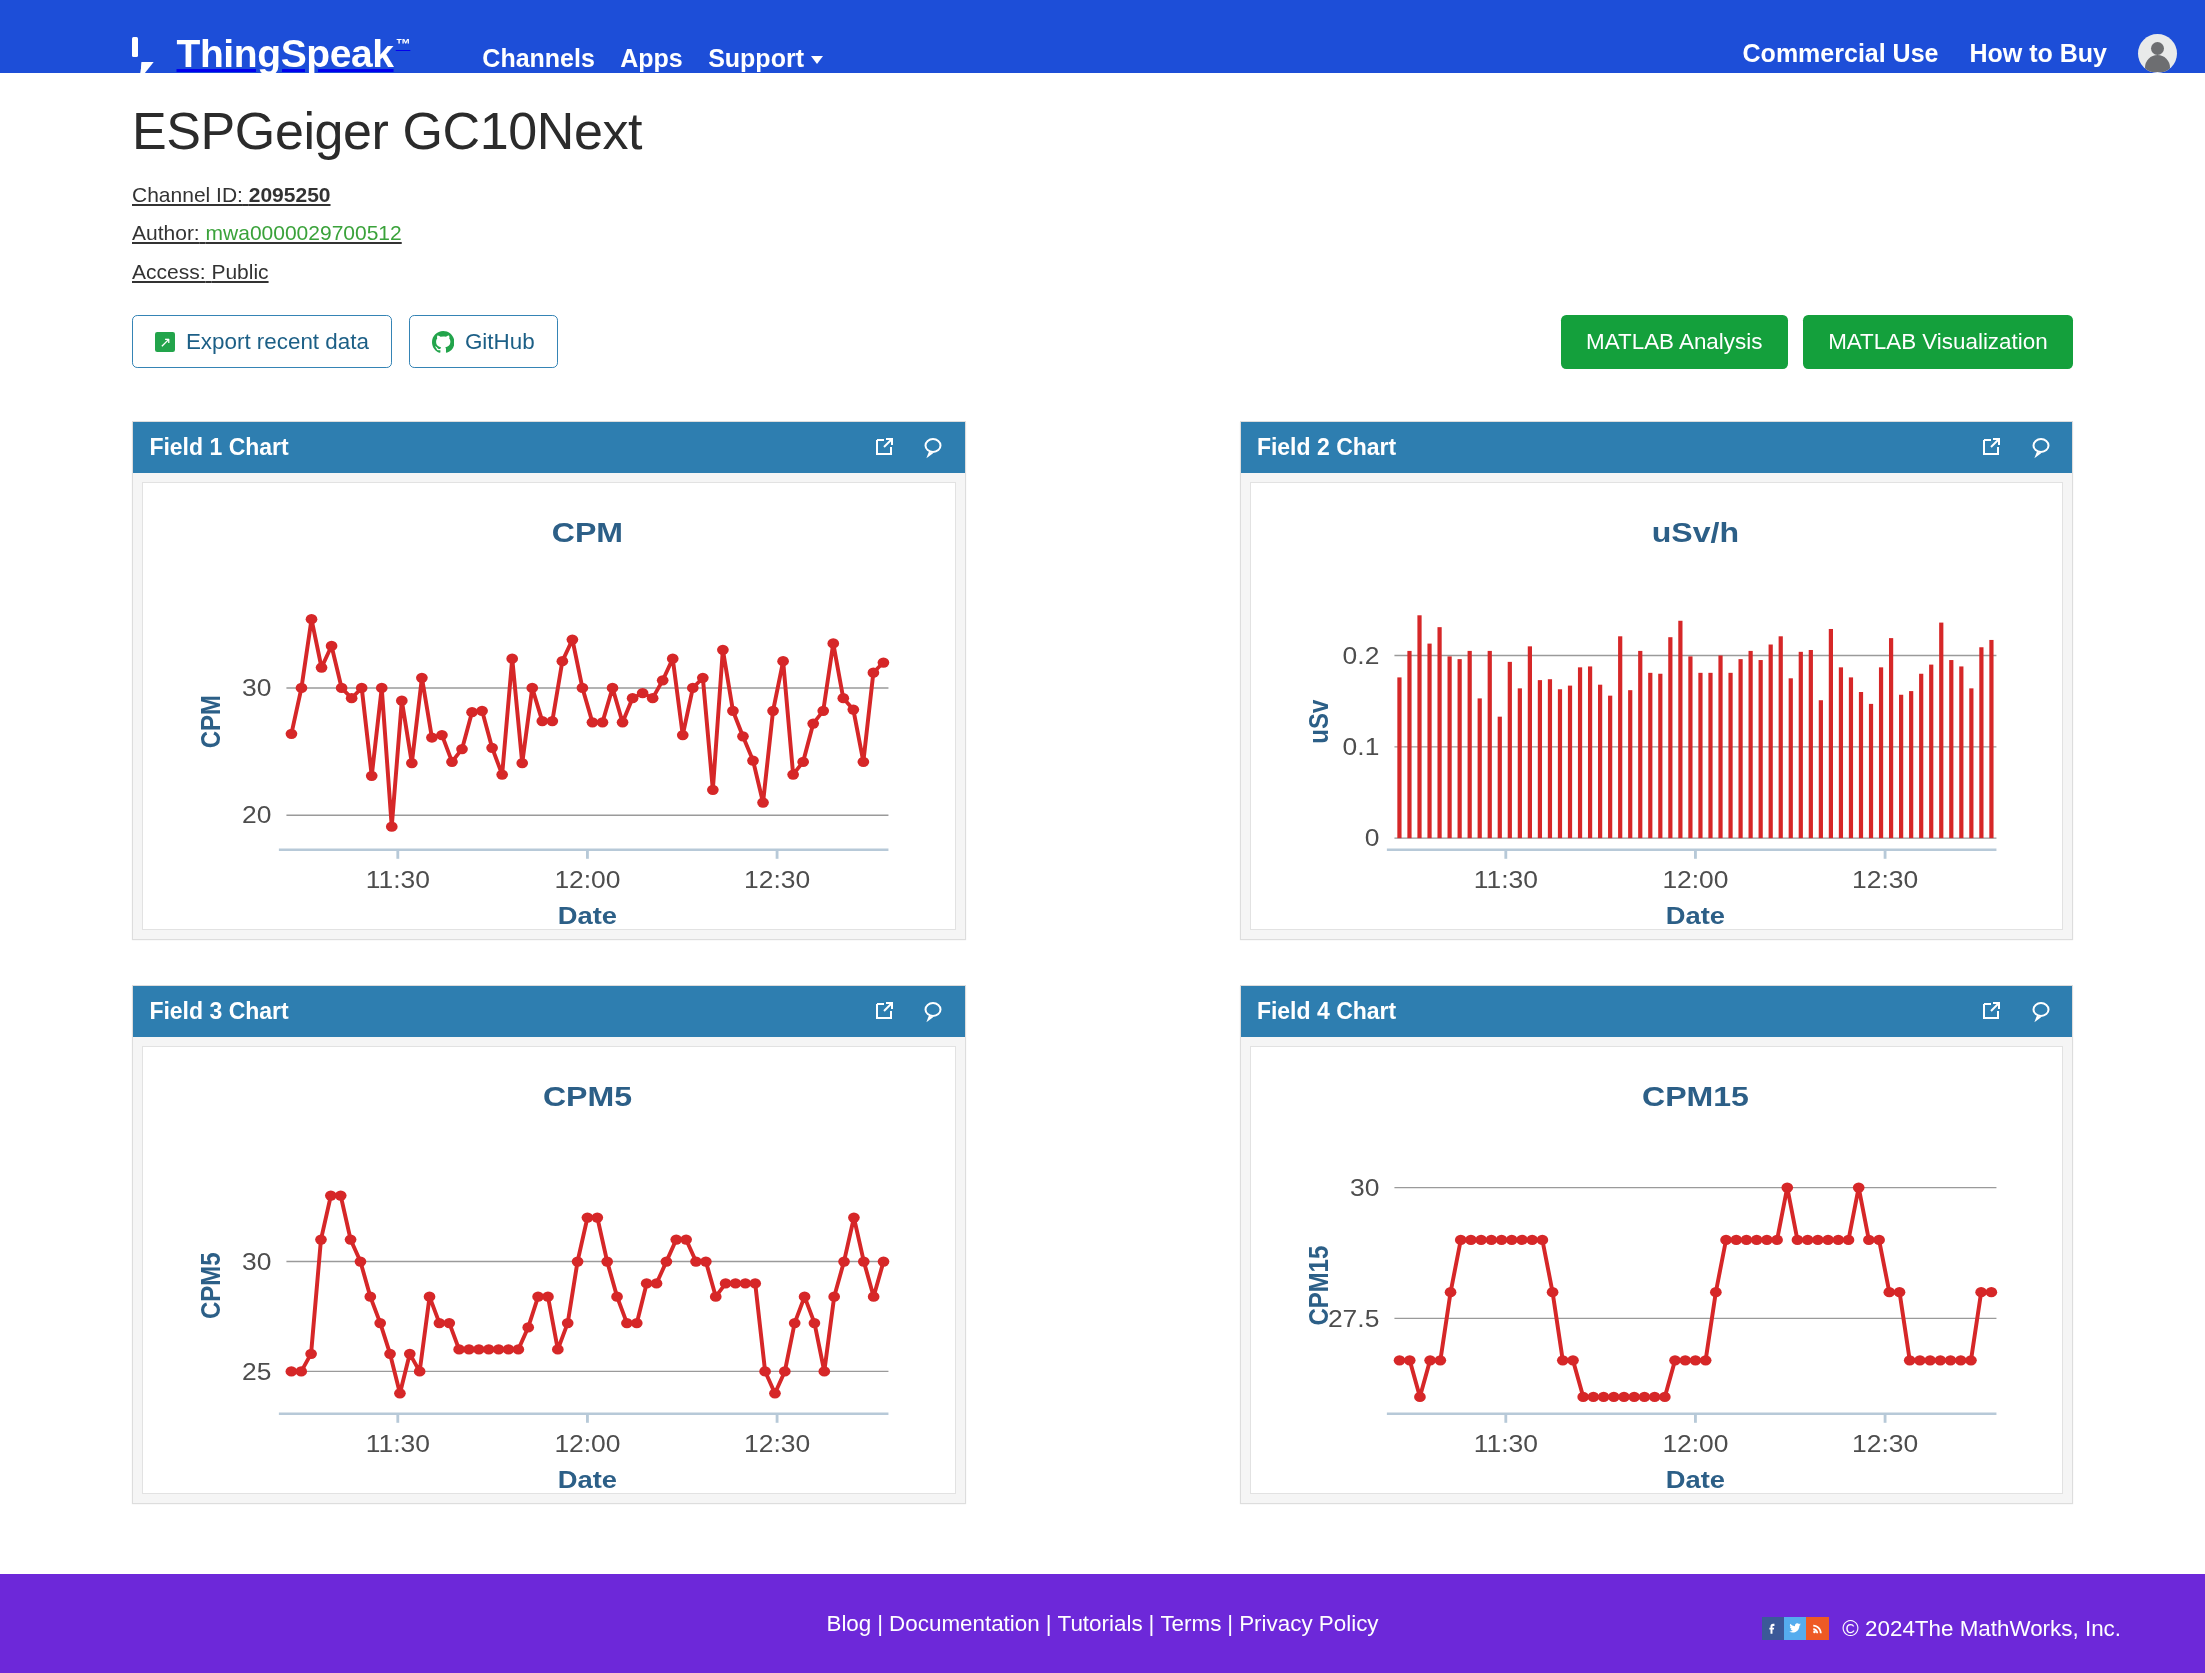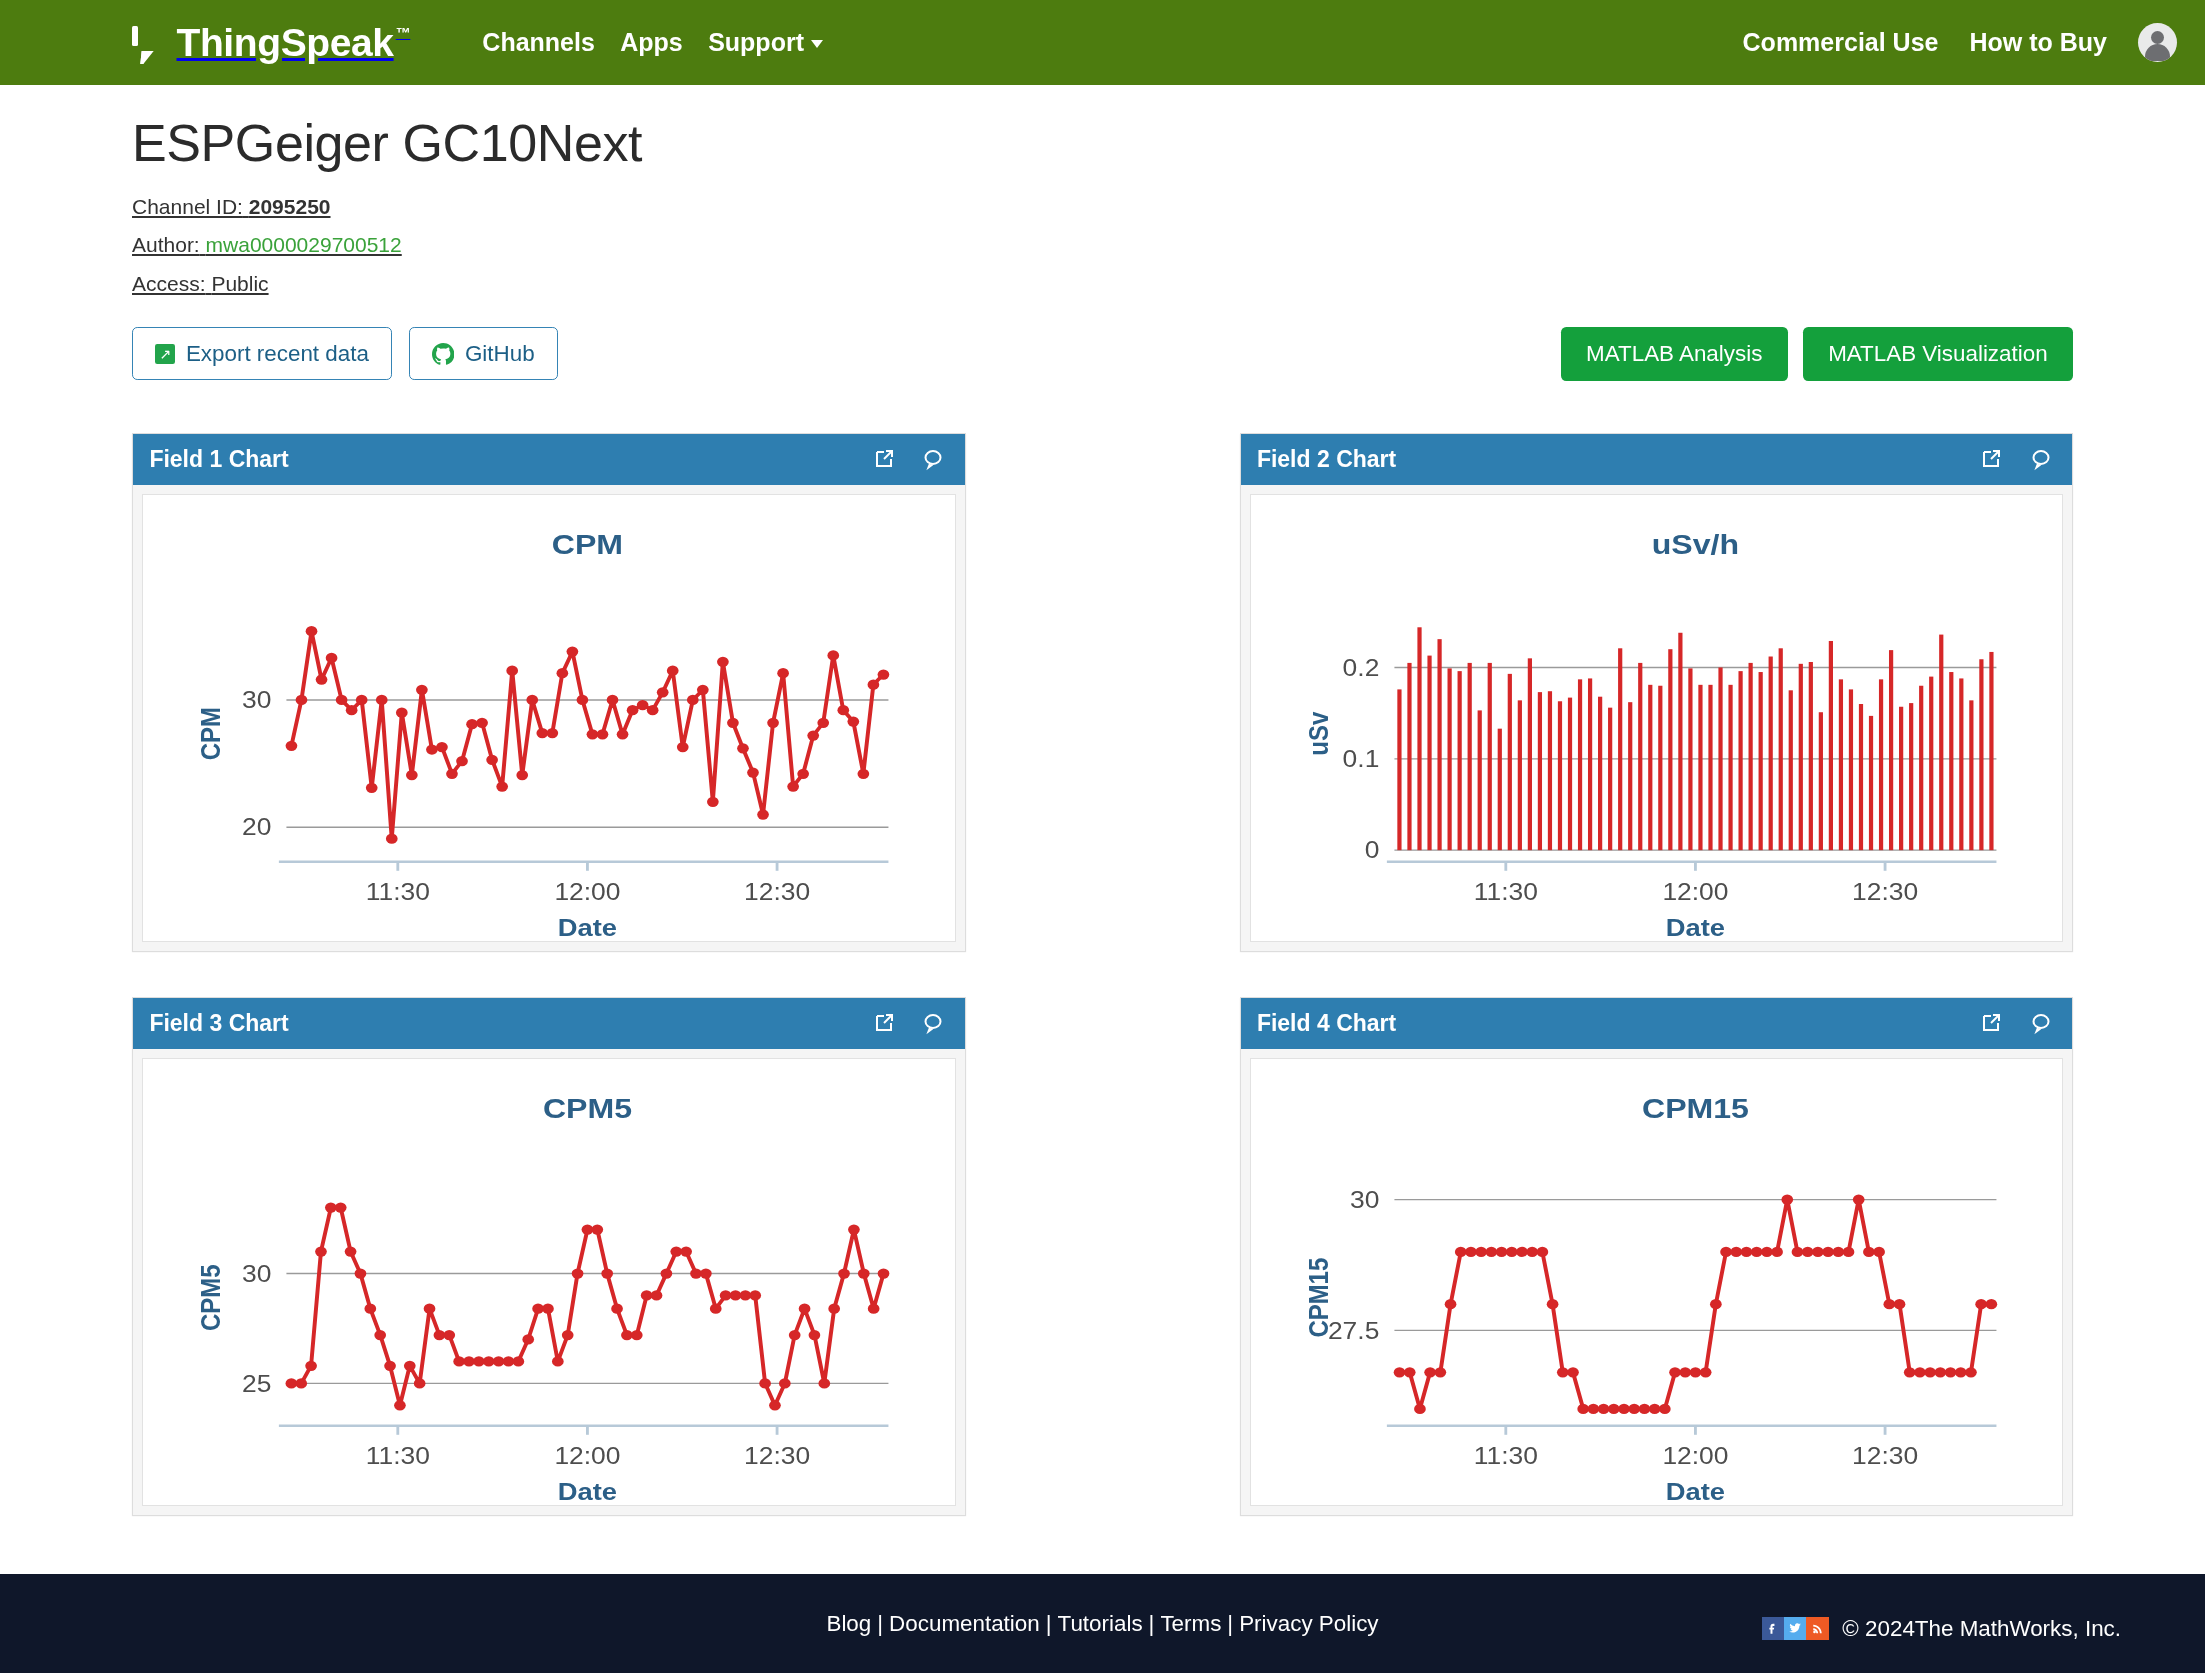--- a/index.html
+++ b/index.html
@@ -7,24 +7,24 @@
   body {
     width: 2205px; height: 1673px;
     background: #ffffff;
     font-family: "Liberation Sans", sans-serif;
     color: #333;
     overflow: hidden;
   }
 
   
   .navbar {
-    height: 85px;
-    background: #4d7c0f;
+    height: 73px;
+    background: #1d4ed8;
     display: flex;
-    align-items: center;
+    align-items: flex-end;
     padding: 0 28px 0 132px;
     position: relative;
   }
   .brand { display:flex; align-items:center; gap:10.5px; margin-right: 72px; }
   .brand-mark {
     width: 34px; height: 28px; position: relative;
   }
   .brand-mark .bubble {
     width: 34px; height: 24px;
     border: 3.7px solid #fff;
@@ -135,21 +135,21 @@
   .chart-svg { width:100%; height:100%; display:block; }
 
   .add-comment {
     display:inline-block; margin-top: 82px; margin-bottom: 30px;
     color:#30a14e; font-weight:700; font-size:22.4px; text-decoration:none;
   }
 
   
   .footer {
     position:absolute; left:0; right:0; bottom:0;
-    height: 99px; background:#0f172a;
+    height: 99px; background:#6d28d9;
     display:flex; align-items:center;
   }
   .footer-links {
     position:absolute; left:0; right:0; text-align:center;
     color:#fff; font-size: 22.4px;
   }
   .footer-links a { color:#fff; text-decoration:none; }
   .footer-links .sep { margin: 0 6px; color:#fff; }
   .footer-right {
     margin-left:auto; margin-right: 84px;

